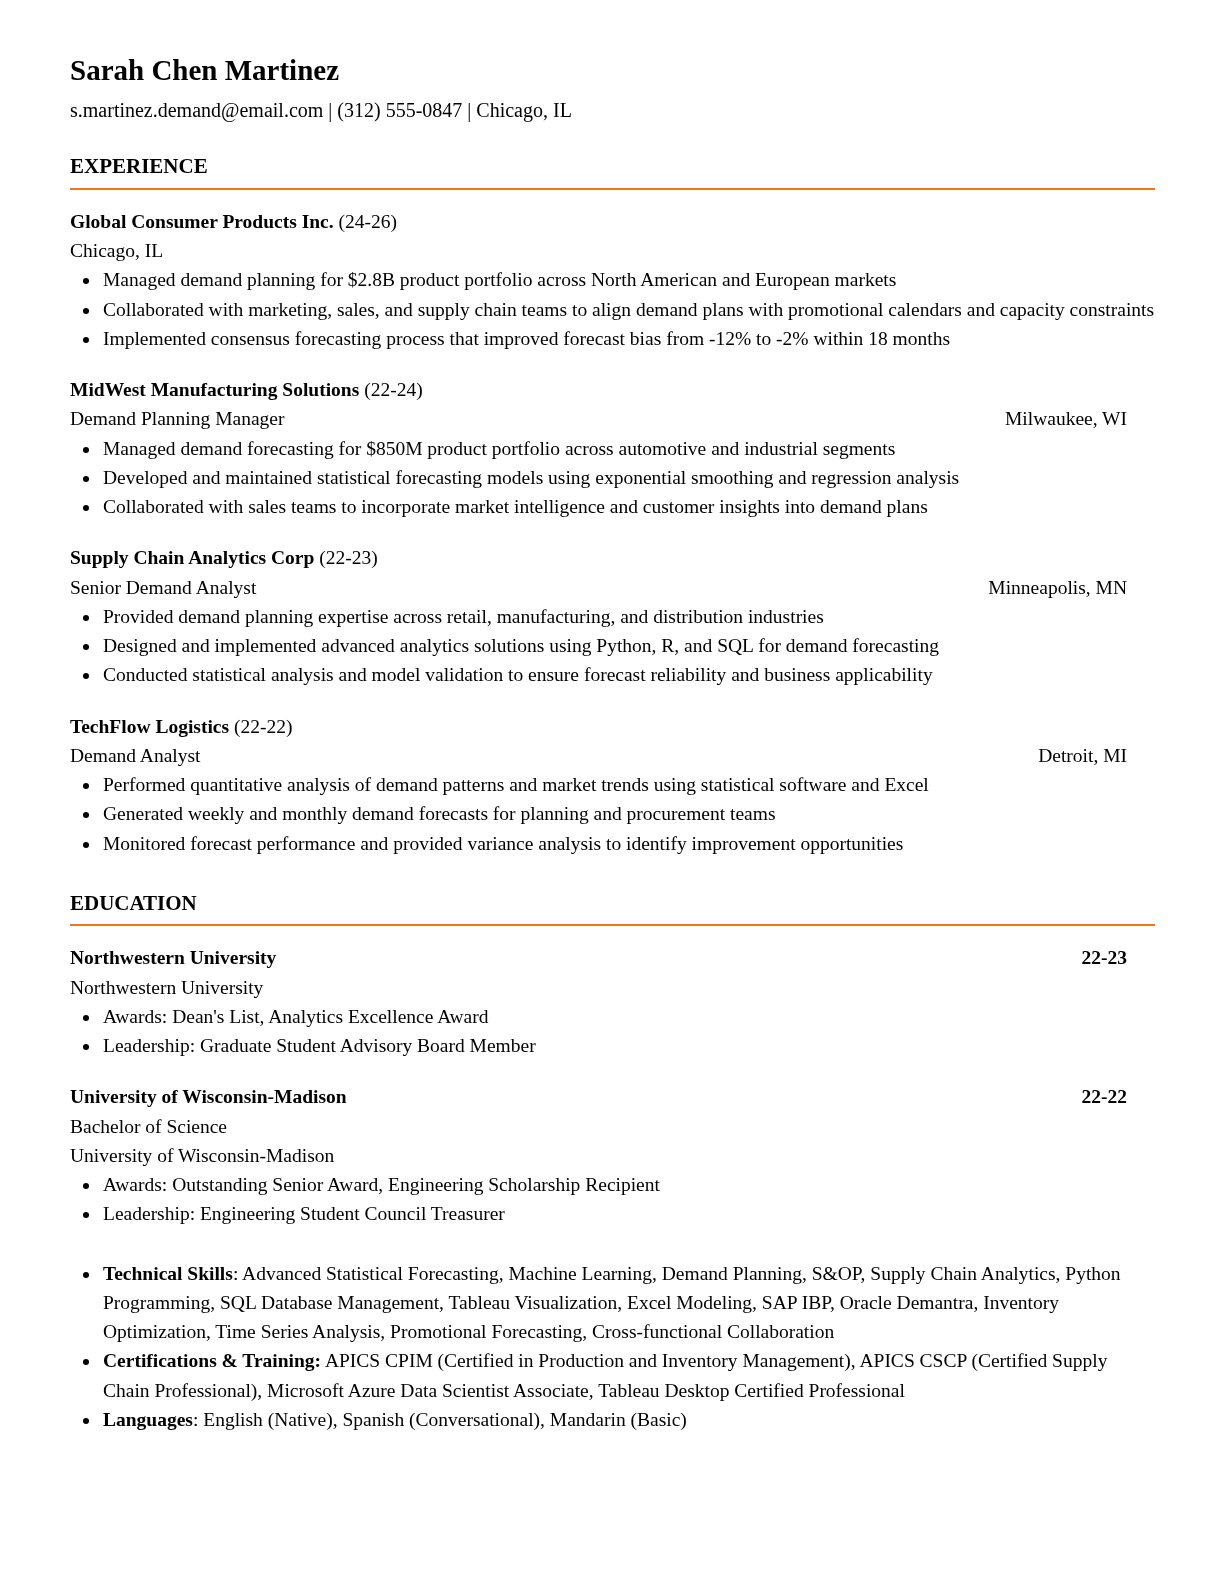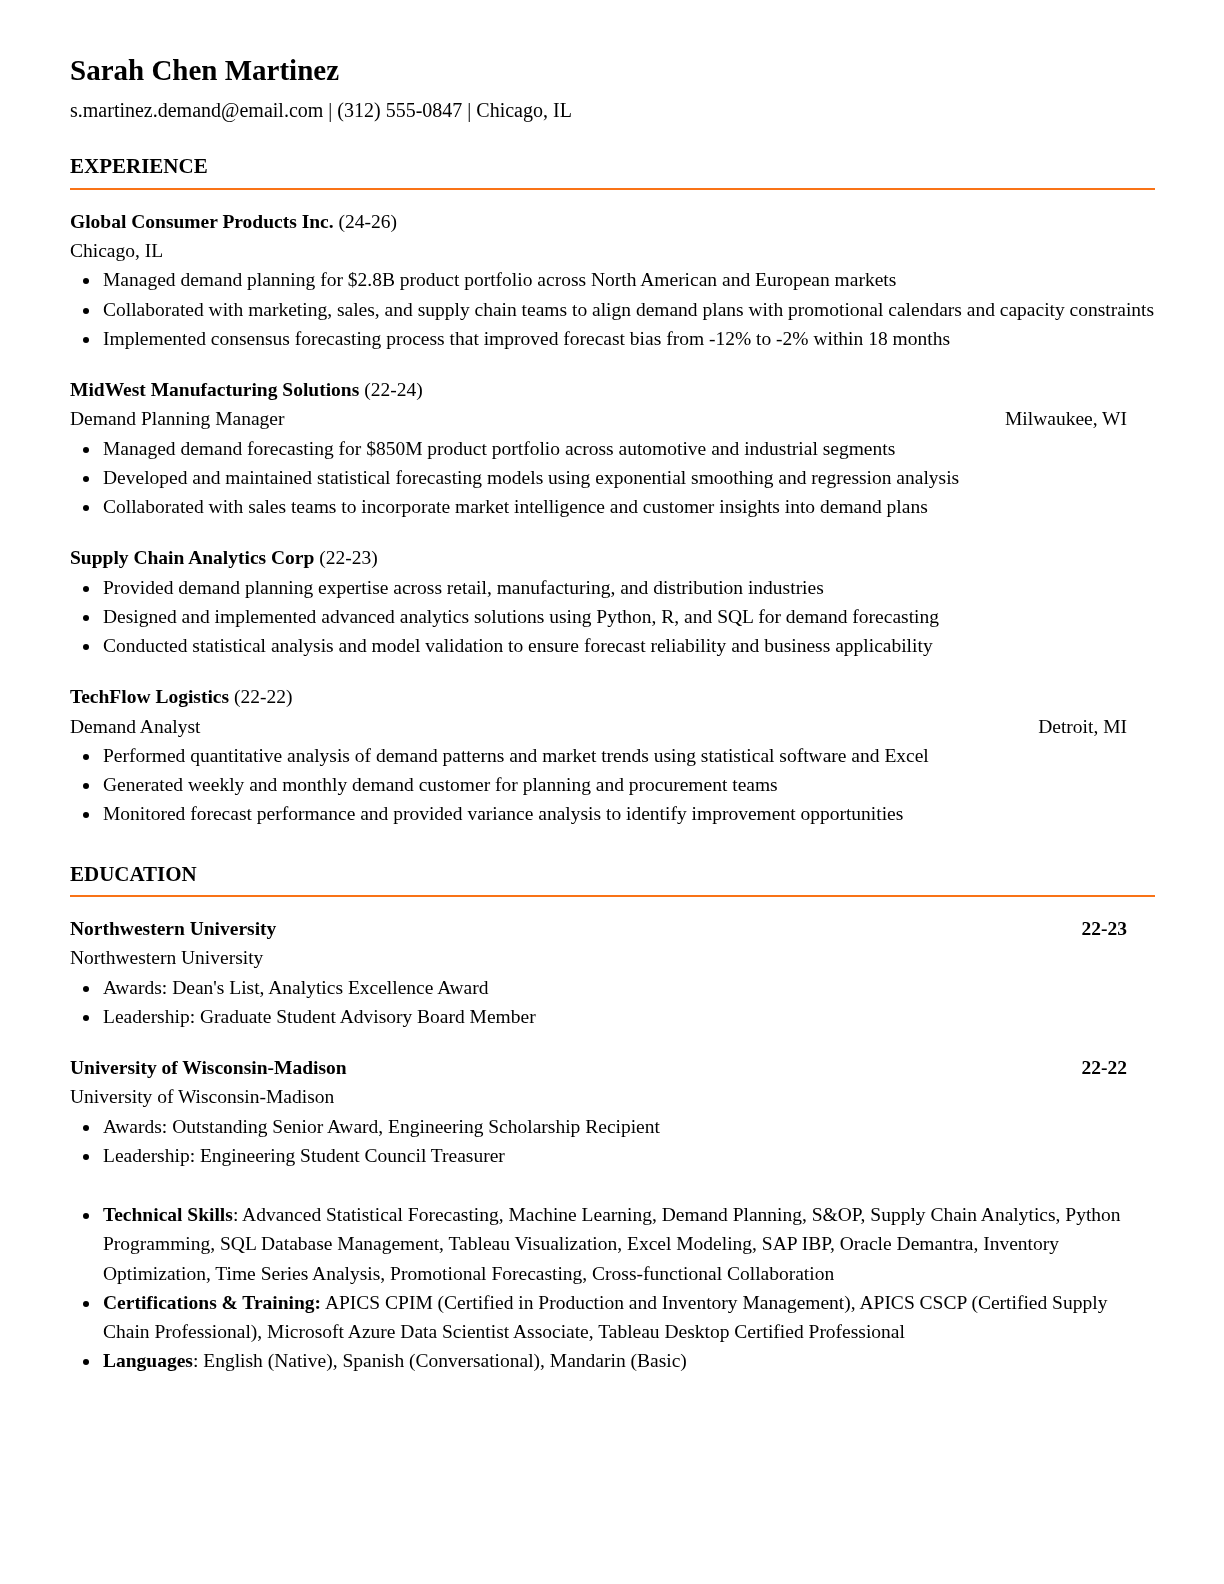--- a/index.html
+++ b/index.html
@@ -108,39 +108,43 @@
         <li>Developed and maintained statistical forecasting models using exponential smoothing and regression analysis</li>
         <li>Collaborated with sales teams to incorporate market intelligence and customer insights into demand plans</li>
       </ul>
     </div>
 
     <div class="entry">
       <div class="entry-head">
         <span class="bold">Supply Chain Analytics Corp</span>
         <span>(22-23)</span>
       </div>
+      <div class="split-line">
+        <span>Senior Demand Analyst</span>
+        <span class="right-col">Minneapolis, MN</span>
+      </div>
       <ul class="bullets">
         <li>Provided demand planning expertise across retail, manufacturing, and distribution industries</li>
         <li>Designed and implemented advanced analytics solutions using Python, R, and SQL for demand forecasting</li>
         <li>Conducted statistical analysis and model validation to ensure forecast reliability and business applicability</li>
       </ul>
     </div>
 
     <div class="entry">
       <div class="entry-head">
         <span class="bold">TechFlow Logistics</span>
         <span>(22-22)</span>
       </div>
       <div class="split-line">
         <span>Demand Analyst</span>
         <span class="right-col">Detroit, MI</span>
       </div>
       <ul class="bullets">
         <li>Performed quantitative analysis of demand patterns and market trends using statistical software and Excel</li>
-        <li>Generated weekly and monthly demand customer for planning and procurement teams</li>
+        <li>Generated weekly and monthly demand forecasts for planning and procurement teams</li>
         <li>Monitored forecast performance and provided variance analysis to identify improvement opportunities</li>
       </ul>
     </div>
   </div>
 
   <div class="section">
     <h2 class="section-title">EDUCATION</h2>
 
     <div class="entry">
       <div class="split-line">
@@ -152,20 +156,21 @@
         <li>Awards: Dean's List, Analytics Excellence Award</li>
         <li>Leadership: Graduate Student Advisory Board Member</li>
       </ul>
     </div>
 
     <div class="entry">
       <div class="split-line">
         <span class="bold">University of Wisconsin-Madison</span>
         <span class="bold right-col">22-22</span>
       </div>
+      <div>Bachelor of Science</div>
       <div>University of Wisconsin-Madison</div>
       <ul class="bullets">
         <li>Awards: Outstanding Senior Award, Engineering Scholarship Recipient</li>
         <li>Leadership: Engineering Student Council Treasurer</li>
       </ul>
     </div>
   </div>
 
   <div class="section">
     <ul class="bullets other-list">

